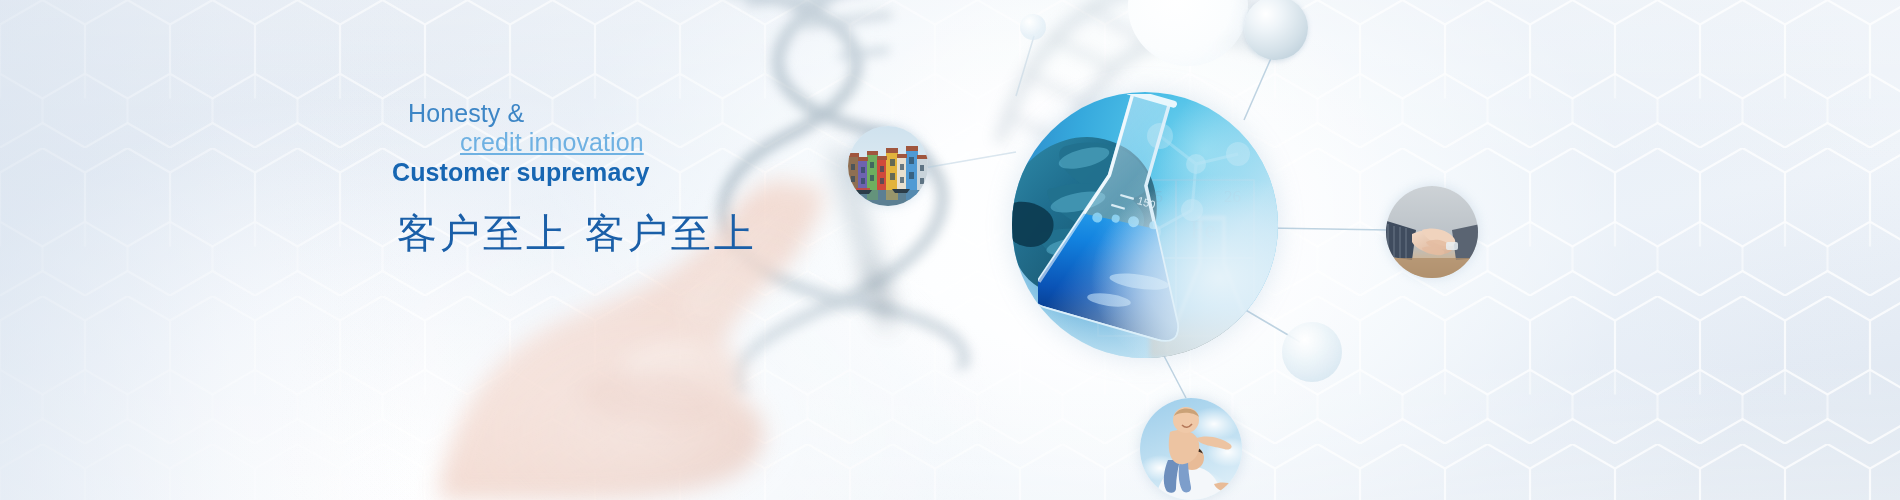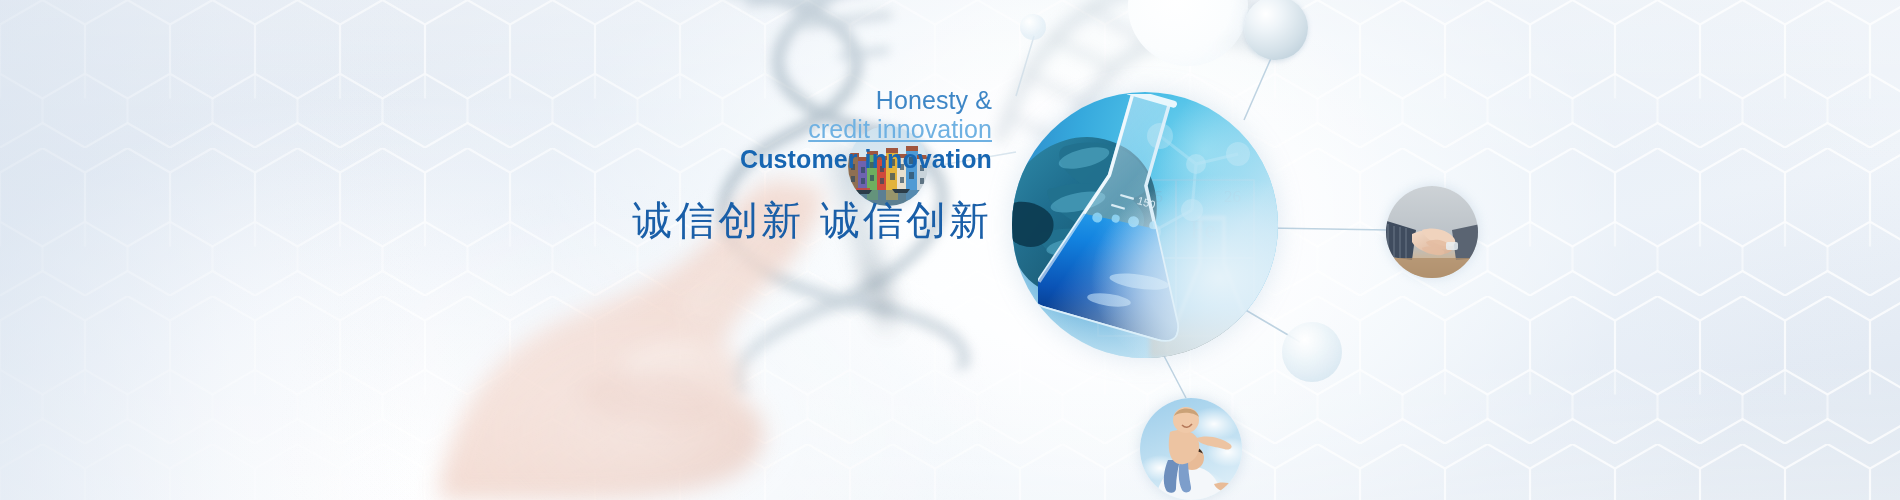--- a/index.html
+++ b/index.html
@@ -61,24 +61,23 @@
     opacity:.32;
     pointer-events:none;
     transform:rotate(10deg);
   }
 
   
   .links{position:absolute;inset:0;pointer-events:none;}
 
   
   .copy{
-    position:absolute;left:392px;top:86px;
+    position:absolute;left:392px;top:99px;
     width:600px;
     z-index:14;
-    text-align:right;
   }
   .en{
     font-size:25px;
     line-height:29px;
     letter-spacing:.1px;
     font-weight:400;
     white-space:pre;
   }
   .en-1{color:#3d86c6;margin-left:16px;}
   .en-2{color:#6fb1e2;margin-left:68px;text-decoration:underline;}
@@ -319,22 +318,22 @@
   </div>
 
   <div class="bubble" id="bubble-white-1"></div>
   <div class="bubble" id="bubble-sm"></div>
   <div class="bubble" id="bubble-tr"></div>
   <div class="bubble" id="bubble-br"></div>
 
   <div class="copy">
     <div class="en en-1">Honesty &amp;</div>
     <div class="en en-2">credit innovation</div>
-    <div class="en en-3">Customer innovation</div>
-    <div class="cn">诚信创新 诚信创新</div>
+    <div class="en en-3">Customer supremacy</div>
+    <div class="cn">客户至上 客户至上</div>
   </div>
 
   <div class="node" id="node-houses">
     <div class="inner">
       <svg width="80" height="80" viewBox="0 0 80 80" xmlns="http://www.w3.org/2000/svg">
         <defs>
           <linearGradient id="skyh" x1="0" y1="0" x2="0" y2="1">
             <stop offset="0%" stop-color="#cfe2ee"></stop>
               <stop offset="100%" stop-color="#e6eff5"></stop>
           </linearGradient>

